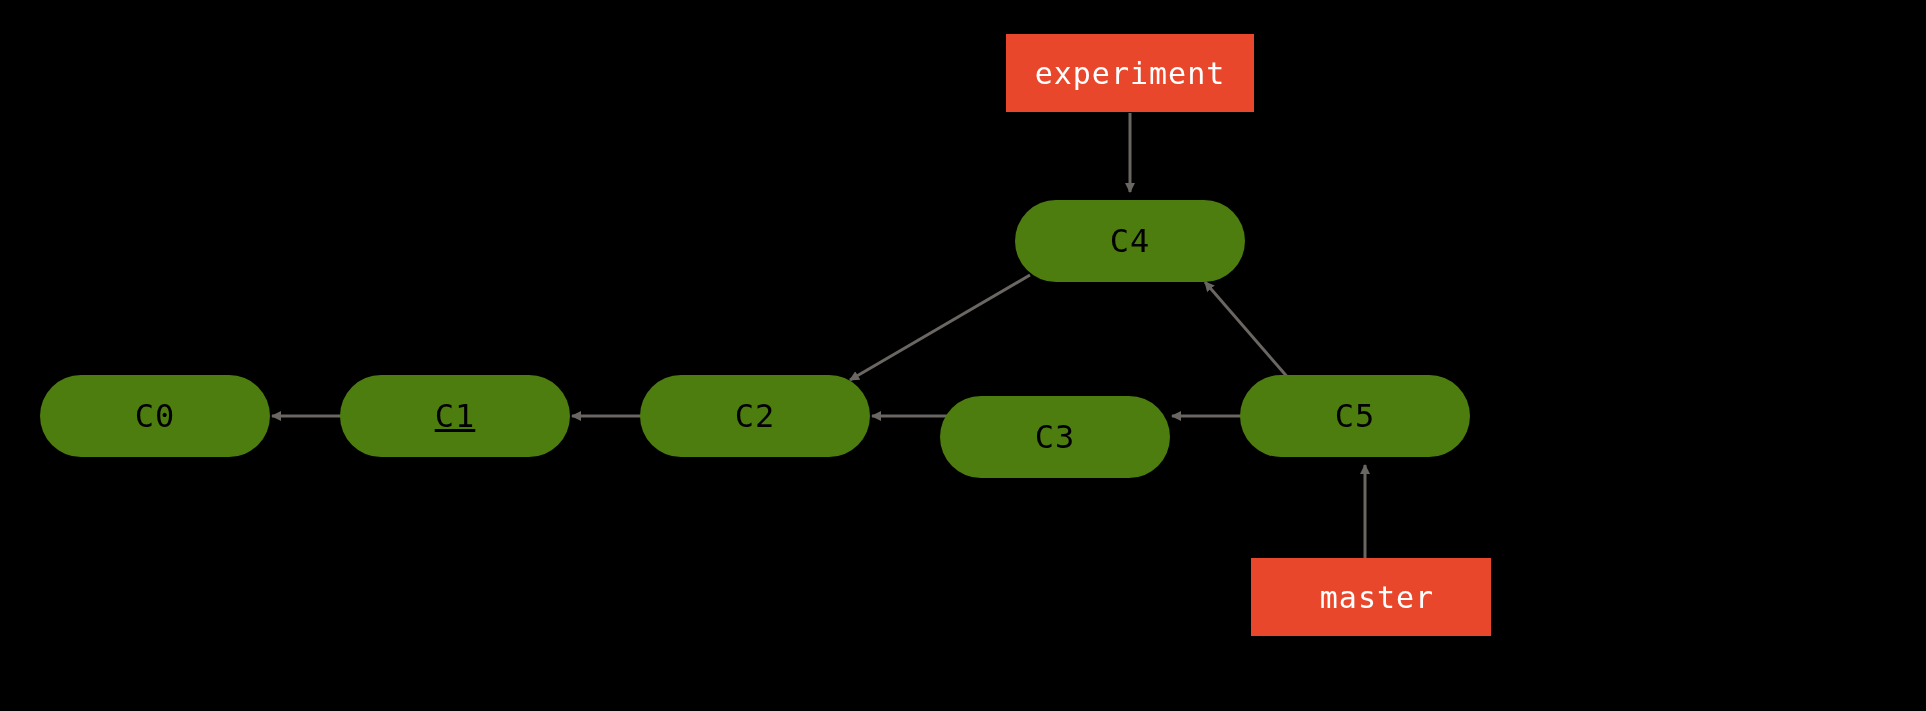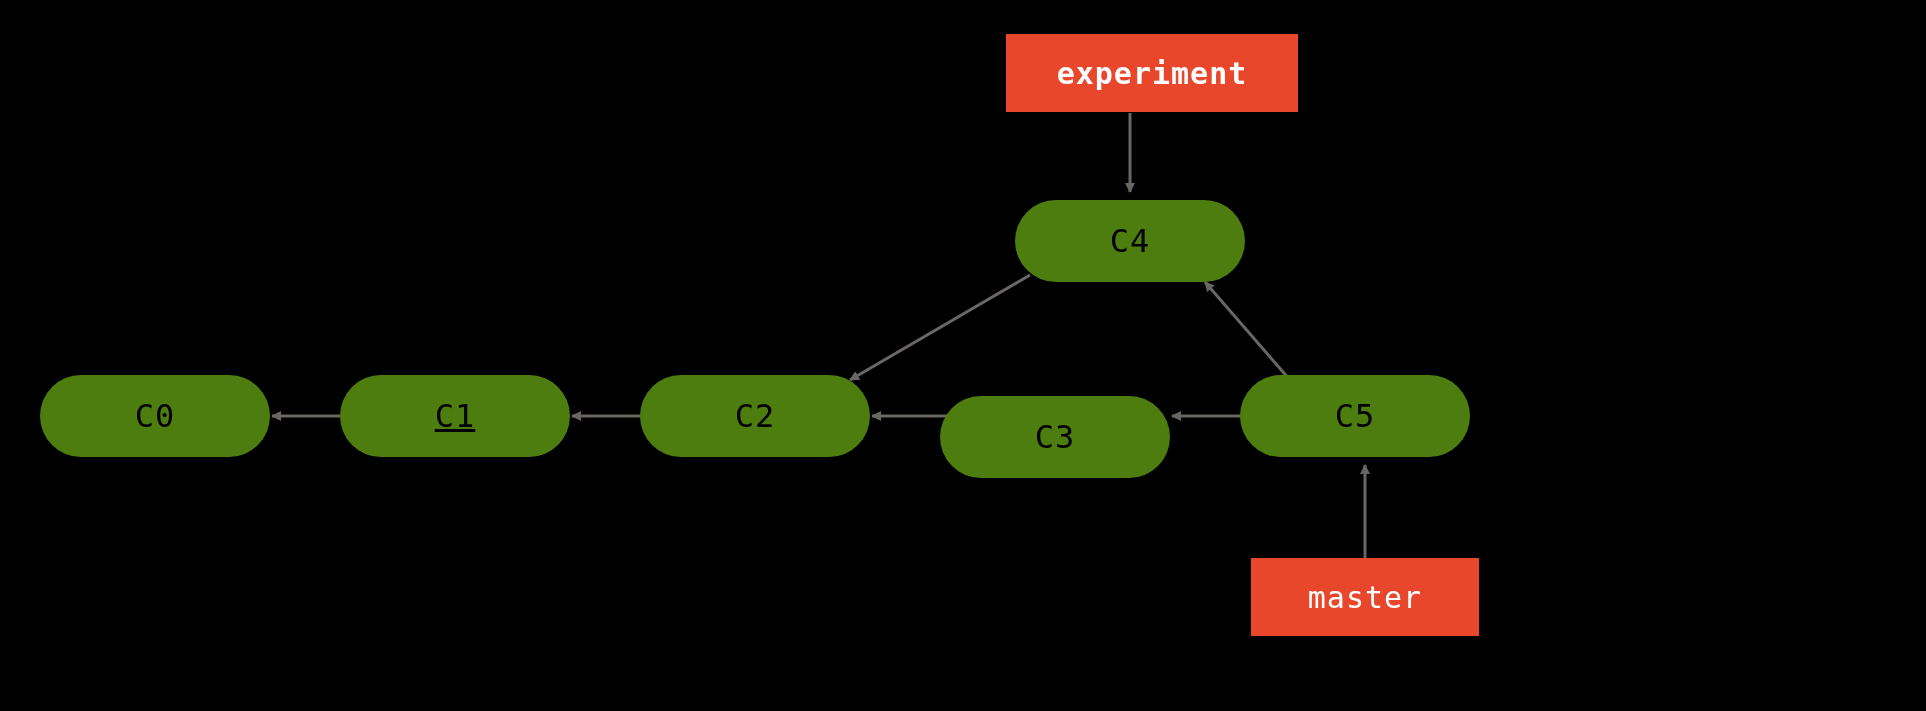--- a/index.html
+++ b/index.html
@@ -90,20 +90,20 @@
     <span>C3</span>
   </div>
 
   <div class="commit-node" style="left:1015px; top:200px;">
     <span>C4</span>
   </div>
   <div class="commit-node" style="left:1240px; top:375px;">
     <span>C5</span>
   </div>
 
-  <div class="branch-label" style="left:1006px; top:34px; width:292px; height:78px;font-weight:bold;">
+  <div class="branch-label" style="left:1006px; top:34px; width:248px; height:78px;">
     <span>experiment</span>
   </div>
-  <div class="branch-label" style="left:1251px; top:558px; width:228px; height:78px;">
+  <div class="branch-label" style="left:1251px; top:558px; width:228px; height:78px;padding-left:12px;">
     <span>master</span>
   </div>
 
 </div>
 
 </body></html>

